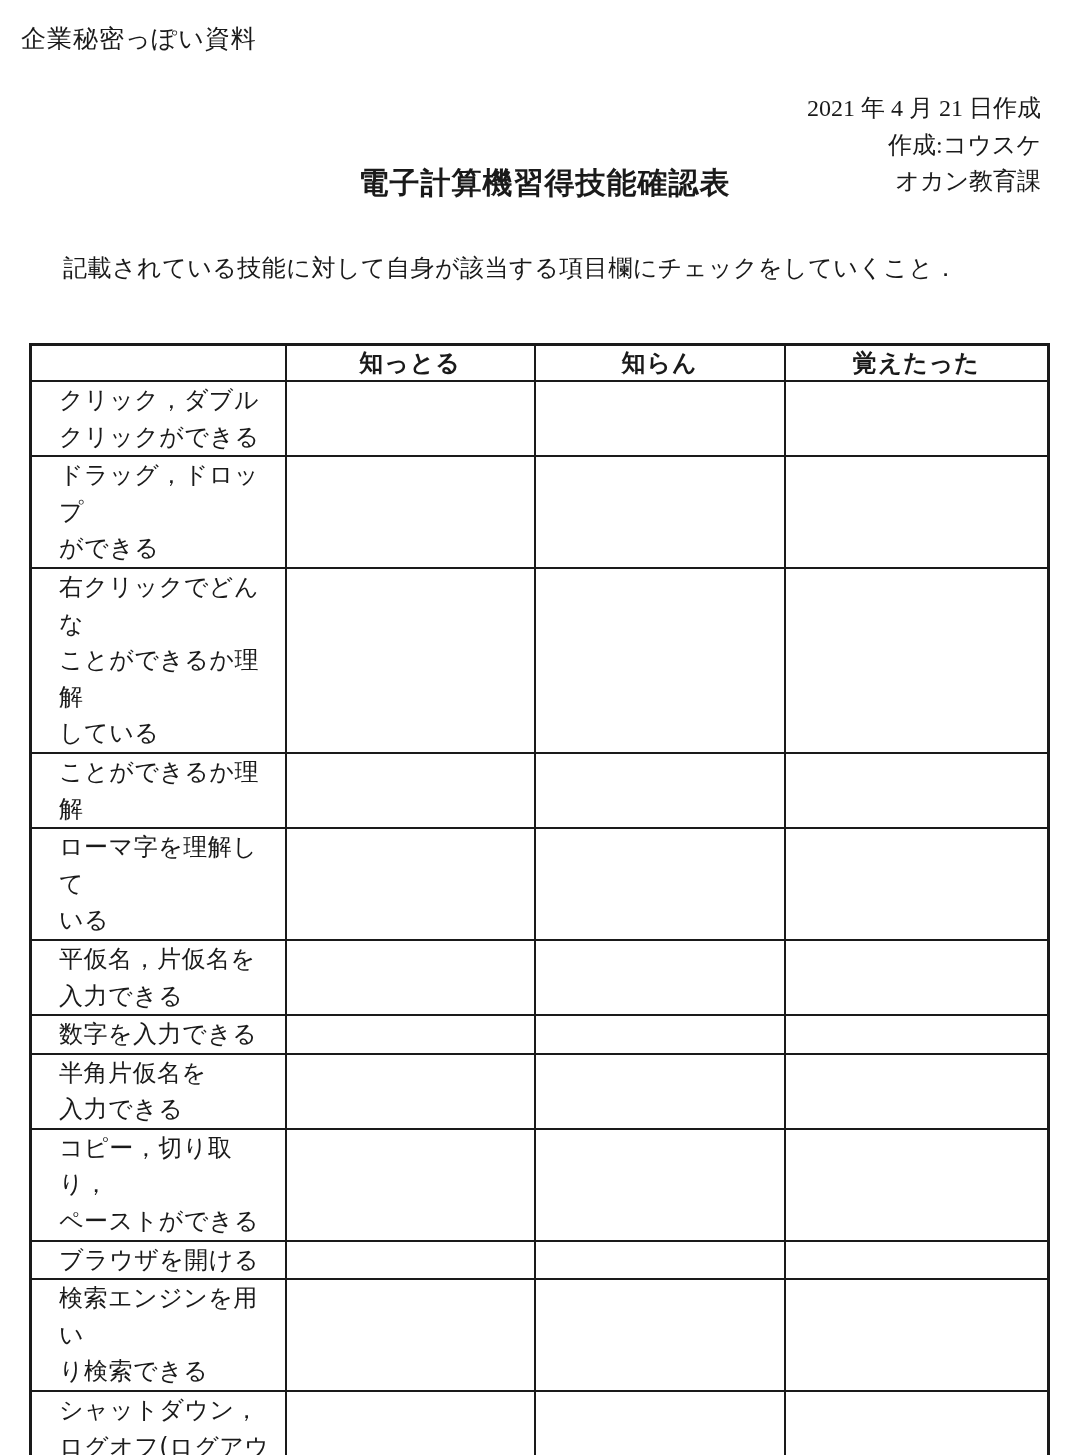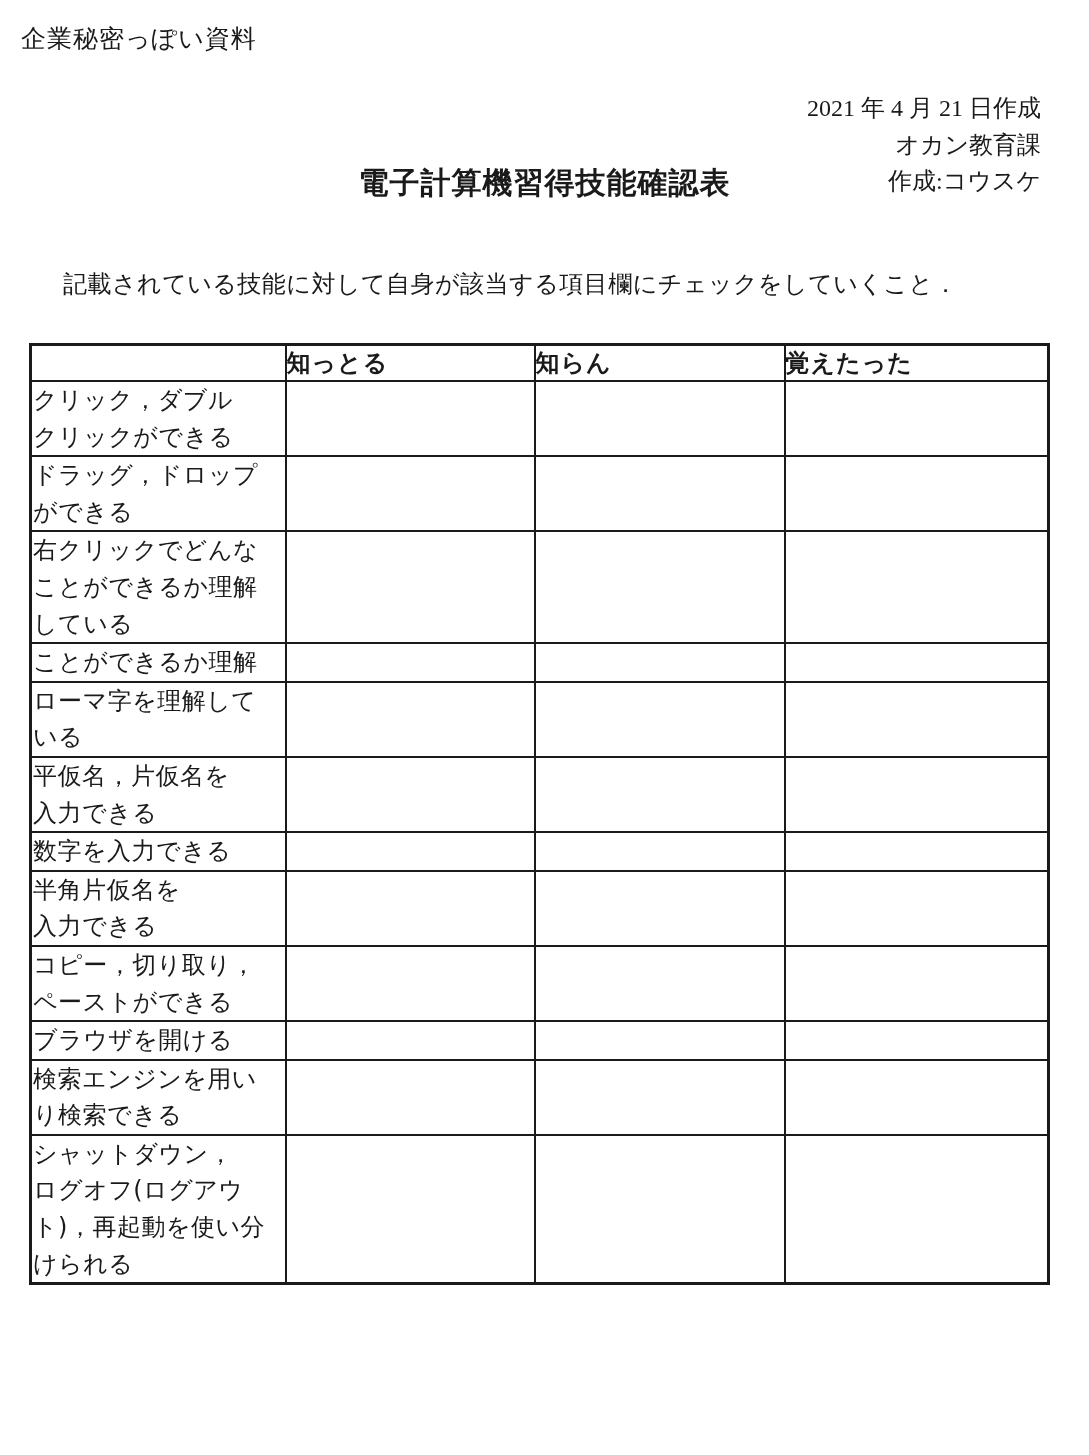--- a/index.html
+++ b/index.html
@@ -40,21 +40,21 @@
     left: 0;
     width: 100%;
     margin: 0;
     text-align: center;
     font-size: 30px;
     font-weight: bold;
     letter-spacing: 1px;
   }
   .instruction {
     position: absolute;
-    top: 268px;
+    top: 252px;
     left: 63px;
     margin: 0;
     font-size: 24px;
     letter-spacing: 0.5px;
   }
   table.skill-table {
     position: absolute;
     top: 343px;
     left: 29px;
     width: 1018px;
@@ -64,48 +64,48 @@
   }
   .skill-table th,
   .skill-table td {
     border: 2px solid #1a1a1a;
     padding: 0;
   }
   .skill-table thead th {
     height: 34px;
     font-size: 24px;
     font-weight: bold;
-    text-align: left;
+    text-align: center;
     vertical-align: middle;
     letter-spacing: 1px;
   }
   .skill-table td.skill-label-cell {
     font-size: 24px;
     line-height: 36.6px;
-    padding-left: 1px;
+    padding-left: 27px;
     padding-right: 4px;
     white-space: pre-line;
     vertical-align: middle;
     letter-spacing: 0.5px;
   }
   .skill-table td.check-cell {
     background: #ffffff;
   }
 </style>
 </head>
 <body>
 
 <div class="page">
 
   <div class="classification">企業秘密っぽい資料</div>
 
   <div class="meta-block">
     <div>2021 年 4 月 21 日作成</div>
+    <div>作成:コウスケ</div>
     <div>オカン教育課</div>
-    <div>作成:コウスケ</div>
   </div>
 
   <h1 class="doc-title">電子計算機習得技能確認表</h1>
 
   <p class="instruction">記載されている技能に対して自身が該当する項目欄にチェックをしていくこと．</p>
 
   <table class="skill-table">
     <colgroup>
       <col style="width:255px">
       <col style="width:249px">

